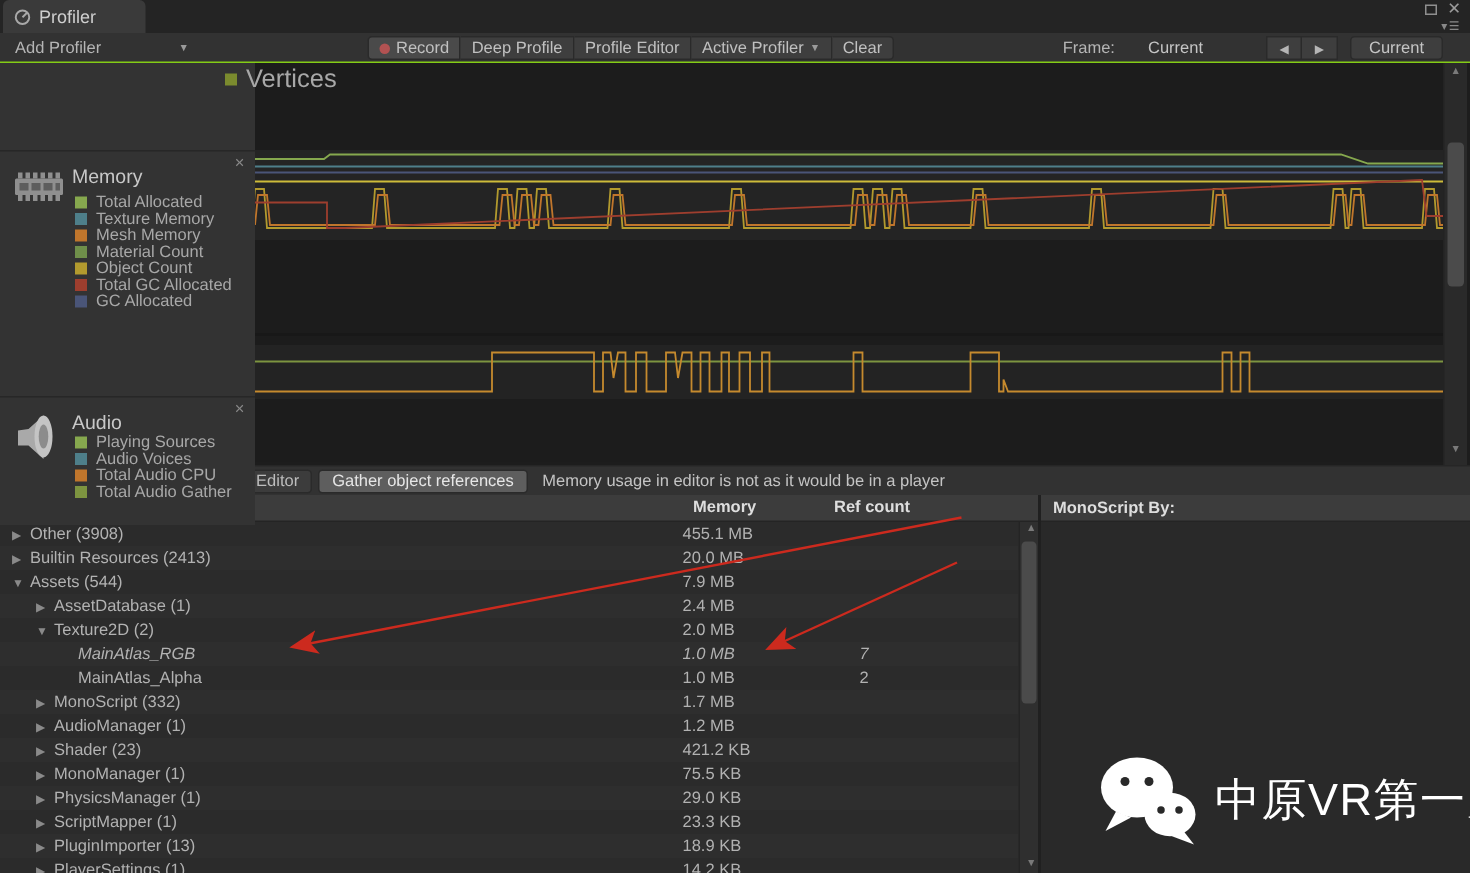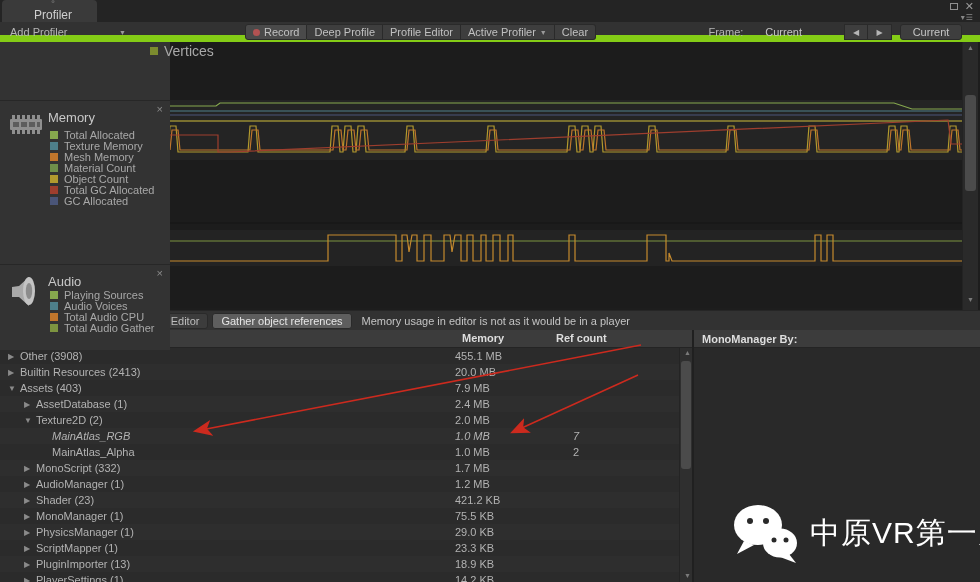--- a/index.html
+++ b/index.html
@@ -4,30 +4,30 @@
 <style>
   * { margin:0; padding:0; box-sizing:border-box; }
   body { background:#111; }
   .window { position:relative; width:980px; height:582px; overflow:hidden;
     background:#2d2d2d; font-family:"Liberation Sans", sans-serif; color:#b8b8b8; }
 
   
   .titlebar { position:absolute; top:0; left:0; width:100%; height:22px; background:#242424; }
   .tab { position:absolute; left:2px; top:0; width:95px; height:22px; background:#3a3a3a;
     border-radius:4px 4px 0 0; display:flex; align-items:center; gap:5px; padding-left:7px;
-    font-size:12px; color:#cfcfcf;flex-direction:column; }
+    font-size:12px; color:#cfcfcf; }
   .win-icons { position:absolute; right:6px; top:2px; display:flex; flex-direction:column; align-items:flex-end; }
   .win-icons .row1 { display:flex; gap:7px; align-items:center; }
   .sq-icon { width:8px; height:7px; border:1px solid #8f8f8f; display:inline-block; }
   .x-icon { color:#9a9a9a; font-size:11px; line-height:9px; }
   .menu-icon { color:#888; font-size:8px; letter-spacing:1px; margin-top:2px; }
 
   
   .toolbar { position:absolute; top:22px; left:0; width:100%; height:20px; background:#323232;
-    border-bottom:7px solid #84cc16; font-size:11px; }
+    border-bottom:1px solid #84cc16; font-size:11px; }
   .add-profiler { position:absolute; left:4px; top:2px; width:128px; height:16px; color:#b5b5b5;
     display:flex; align-items:center; justify-content:space-between; padding:0 6px; }
   .dd-arrow { font-size:7px; color:#9a9a9a; }
   .tb-group { position:absolute; left:245px; top:2px; display:flex; height:16px; }
   .tb-btn { display:flex; align-items:center; gap:4px; padding:0 7px; background:#3e3e3e;
     border:1px solid #2a2a2a; border-left:none; color:#c0c0c0; font-size:11px; white-space:nowrap; }
   .tb-btn:first-child { border-left:1px solid #2a2a2a; border-radius:3px 0 0 3px; }
   .tb-btn:last-child { border-radius:0 3px 3px 0; }
   .tb-btn.pressed { background:#4a4a4a; }
   .rec-dot { width:7px; height:7px; border-radius:50%; background:#b25252; display:inline-block; }
@@ -49,21 +49,21 @@
   .panel-audio { top:222px; height:86px; border-top:1px solid #272727; background:#333; }
   .panel-close { position:absolute; right:7px; top:2px; color:#8a8a8a; font-size:11px; }
   .panel-title { position:absolute; left:48px; top:9px; font-size:13px; color:#c8c8c8; }
   .legend-items { position:absolute; left:50px; }
   .panel-memory .legend-items { top:28px; }
   .panel-audio .legend-items { top:24px; }
   .legend-item { display:flex; align-items:center; gap:6px; height:11px; font-size:11px;
     color:#a8a8a8; white-space:nowrap; }
   .legend-sq { width:8px; height:8px; flex:0 0 8px; }
   .vertices-item { position:absolute; left:150px; top:1px; display:flex; align-items:center; gap:6px;
-    font-size:14px; color:#a8a8a8; white-space:nowrap; z-index:4; }
+    font-size:17px; color:#a8a8a8; white-space:nowrap; z-index:4; }
   .mem-hw-icon { position:absolute; left:7px; top:10px; }
   .audio-hw-icon { position:absolute; left:9px; top:8px; }
 
   .chart-area { position:absolute; left:170px; top:0; width:792px; height:268px; }
   .chart-area svg { display:block; }
   .audio-svg { border-top:2px solid #181818; }
 
   .vscroll { position:absolute; width:16px; background:#2a2a2a; border-left:1px solid #232323; }
   .charts-scroll { left:962px; top:0; height:268px; }
   .vs-arrow { position:absolute; left:0; width:15px; text-align:center; color:#7a7a7a; font-size:7px; }
@@ -319,21 +319,21 @@
             <span class="tref"></span>
           </div>
           <div class="trow" style="padding-left: 8px;">
             <span class="fold">▶</span>
             <span class="tname">Builtin Resources (2413)</span>
             <span class="tmem">20.0 MB</span>
             <span class="tref"></span>
           </div>
           <div class="trow" style="padding-left: 8px;">
             <span class="fold">▼</span>
-            <span class="tname">Assets (403)</span>
+            <span class="tname">Assets (544)</span>
             <span class="tmem">7.9 MB</span>
             <span class="tref"></span>
           </div>
           <div class="trow" style="padding-left: 24px;">
             <span class="fold">▶</span>
             <span class="tname">AssetDatabase (1)</span>
             <span class="tmem">2.4 MB</span>
             <span class="tref"></span>
           </div>
           <div class="trow" style="padding-left: 24px;">
@@ -404,21 +404,21 @@
           </div>
         </div>
       <div class="vscroll table-scroll">
         <div class="vs-arrow" style="top:1px">▲</div>
         <div class="vs-thumb"></div>
         <div class="vs-arrow" style="top:224px">▼</div>
       </div>
     </div>
 
     <div class="ref-panel">
-      <div class="ref-header">MonoManager By:</div>
+      <div class="ref-header">MonoScript By:</div>
       <div class="watermark">
         <svg width="66" height="62" viewBox="0 0 66 62">
           <ellipse cx="26" cy="23" rx="24" ry="20" fill="#ffffff"></ellipse>
           <polygon points="12,39 5,52 22,43" fill="#ffffff"></polygon>
           <circle cx="18" cy="19" r="3" fill="#292929"></circle>
           <circle cx="34" cy="19" r="3" fill="#292929"></circle>
           <ellipse cx="48" cy="41" rx="17" ry="14.5" fill="#ffffff"></ellipse>
           <polygon points="57,52 64,61 48,55" fill="#ffffff"></polygon>
           <circle cx="42" cy="38" r="2.5" fill="#292929"></circle>
           <circle cx="54" cy="38" r="2.5" fill="#292929"></circle>

